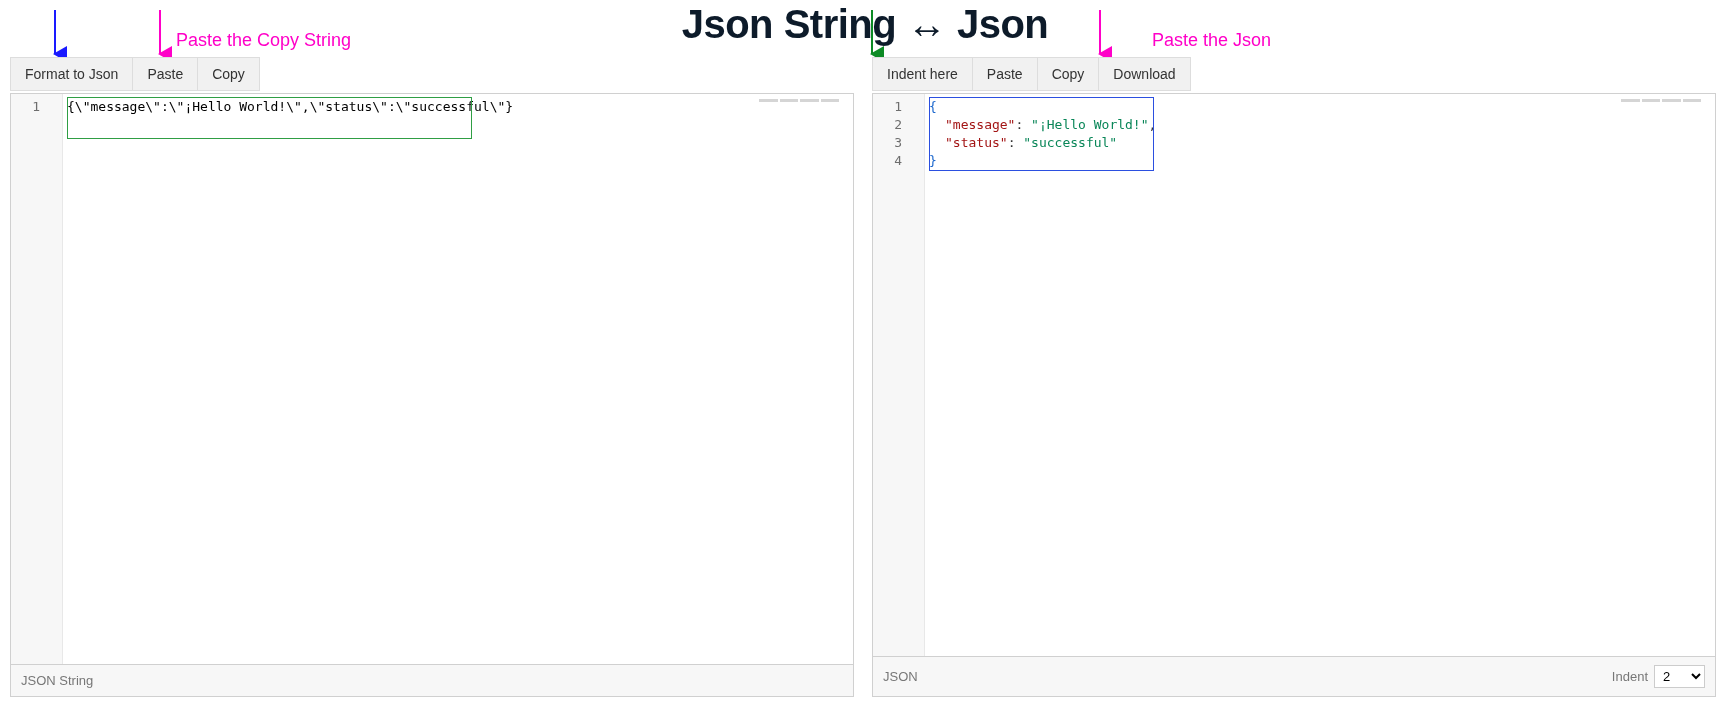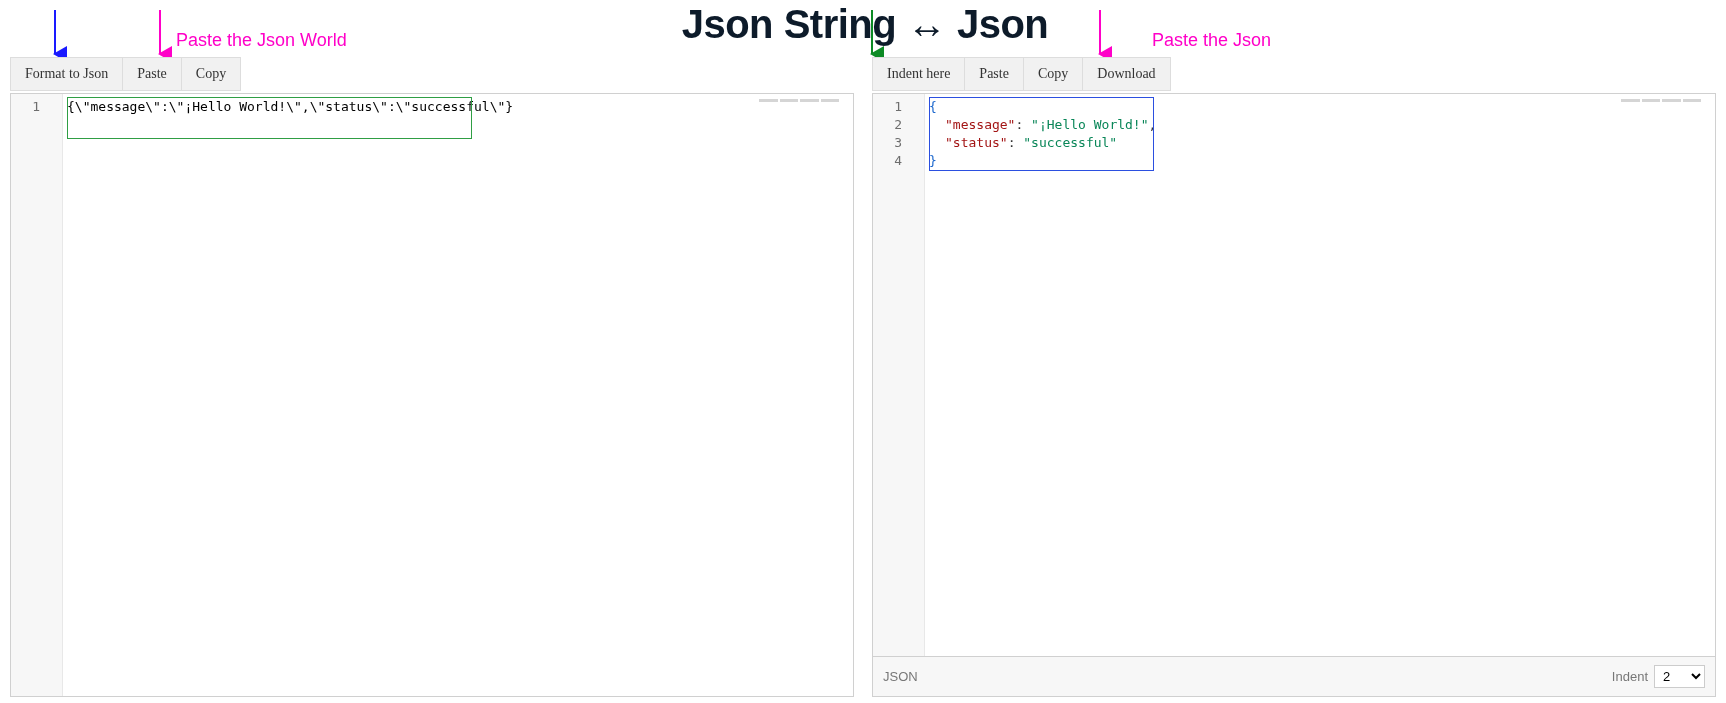--- a/index.html
+++ b/index.html
@@ -27,21 +27,20 @@
   .pane {
     flex: 1;
     position: relative;
     display: flex;
     flex-direction: column;
   }
   .toolbar {
     display: flex;
     gap: 0;
     margin-bottom: 2px;
-    font-family: Liberation Serif, serif;
   }
   .toolbar button {
     background: #f1f1f1;
     border: 1px solid #ddd;
     border-right: none;
     padding: 8px 14px;
     font-size: 14px;
     color: #333;
     cursor: pointer;
     font-family: inherit;
@@ -167,21 +166,21 @@
   <line x1="10" y1="0" x2="10" y2="44" stroke="#1a1aff" stroke-width="2" marker-end="url(#mBlue)"></line>
 </svg>
 <svg class="arrow" style="left:150px; top:10px;" width="20" height="52">
   <defs>
       <marker id="mMag1" markerWidth="8" markerHeight="8" refX="4" refY="6" orient="auto">
         <path d="M0,0 L8,0 L4,7 Z" fill="#ff00c8"></path>
       </marker>
     </defs>
   <line x1="10" y1="0" x2="10" y2="44" stroke="#ff00c8" stroke-width="2" marker-end="url(#mMag1)"></line>
 </svg>
-<span class="annot magenta" style="left:176px; top:30px;">Paste the Json World</span>
+<span class="annot magenta" style="left:176px; top:30px;">Paste the Copy String</span>
 
 <svg class="arrow" style="left:862px; top:10px;" width="20" height="52">
   <defs>
       <marker id="mGrn" markerWidth="8" markerHeight="8" refX="4" refY="6" orient="auto">
         <path d="M0,0 L8,0 L4,7 Z" fill="#0d8b25"></path>
       </marker>
     </defs>
   <line x1="10" y1="0" x2="10" y2="44" stroke="#0d8b25" stroke-width="2" marker-end="url(#mGrn)"></line>
 </svg>
 <svg class="arrow" style="left:1090px; top:10px;" width="20" height="52">
@@ -216,20 +215,24 @@
           <div class="ln">1</div>
         </div>
       <div class="minimap-stub">
           <span></span>
           <span></span>
           <span></span>
           <span></span>
         </div>
       <div class="code-area" id="code-left">{\"message\":\"¡Hello World!\",\"status\":\"successful\"}</div>
       <div class="hl-left" style="left:56px; top:3px; width:405px; height:42px;"></div>
+    </div>
+    <div class="footer">
+      <span>JSON String</span>
+      <span></span>
     </div>
   </div>
 
   <div class="pane">
     <div class="toolbar">
       <button>Indent here</button>
       <button>Paste</button>
       <button>Copy</button>
       <button>Download</button>
     </div>

